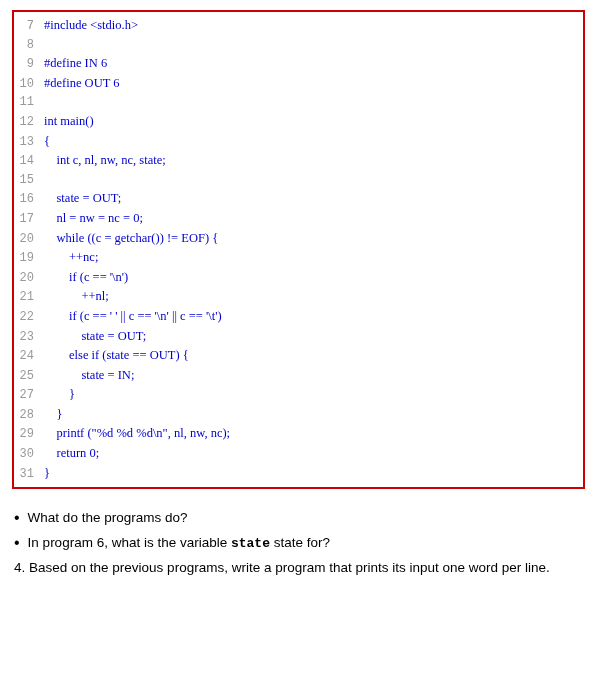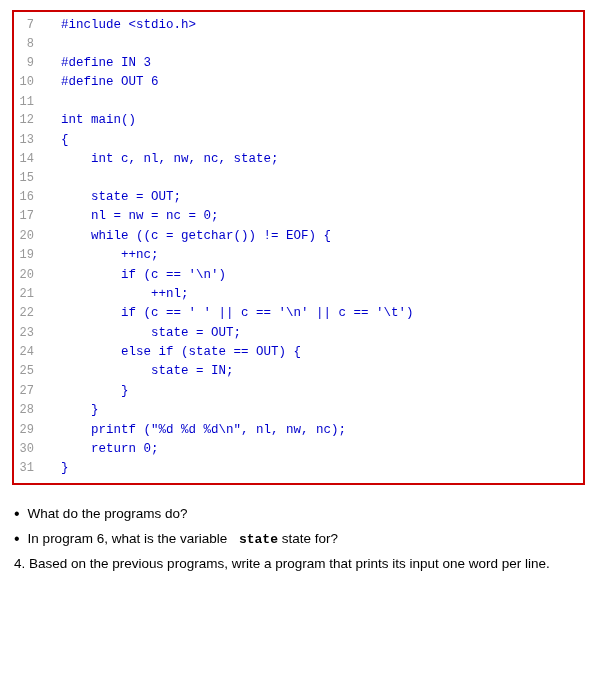--- a/index.html
+++ b/index.html
@@ -41,22 +41,21 @@
       min-width: 30px;
       text-align: right;
       padding-right: 10px;
       user-select: none;
       font-size: 12px;
     }
 
     .line-content {
       color: #0000cc;
       white-space: pre;
-      font-family: Liberation Mono, monospace;
-      margin-left: 17px;
+      font-family: Liberation Serif, serif;
     }
 
     .questions-section {
       margin: 18px 14px 10px 14px;
       font-size: 13.5px;
       line-height: 1.7;
     }
 
     .question-item {
       display: flex;
@@ -71,21 +70,20 @@
     }
 
     .question-text {
       color: #000;
     }
 
     code.inline {
       font-family: 'Courier New', Courier, monospace;
       font-weight: bold;
       font-size: 13px;
-      margin-left: 8px;
     }
 
     .numbered-question {
       font-size: 13.5px;
       line-height: 1.6;
       padding-left: 0;
     }
   </style>
 </head>
 <body>
@@ -95,21 +93,21 @@
   <div class="code-line">
         <span class="line-num">7</span>
         <span class="line-content">#include &lt;stdio.h&gt;</span>
       </div>
       <div class="code-line">
         <span class="line-num">8</span>
         <span class="line-content"></span>
       </div>
       <div class="code-line">
         <span class="line-num">9</span>
-        <span class="line-content">#define IN 3</span>
+        <span class="line-content">#define IN 6</span>
       </div>
       <div class="code-line">
         <span class="line-num">10</span>
         <span class="line-content">#define OUT 6</span>
       </div>
       <div class="code-line">
         <span class="line-num">11</span>
         <span class="line-content"></span>
       </div>
       <div class="code-line">

